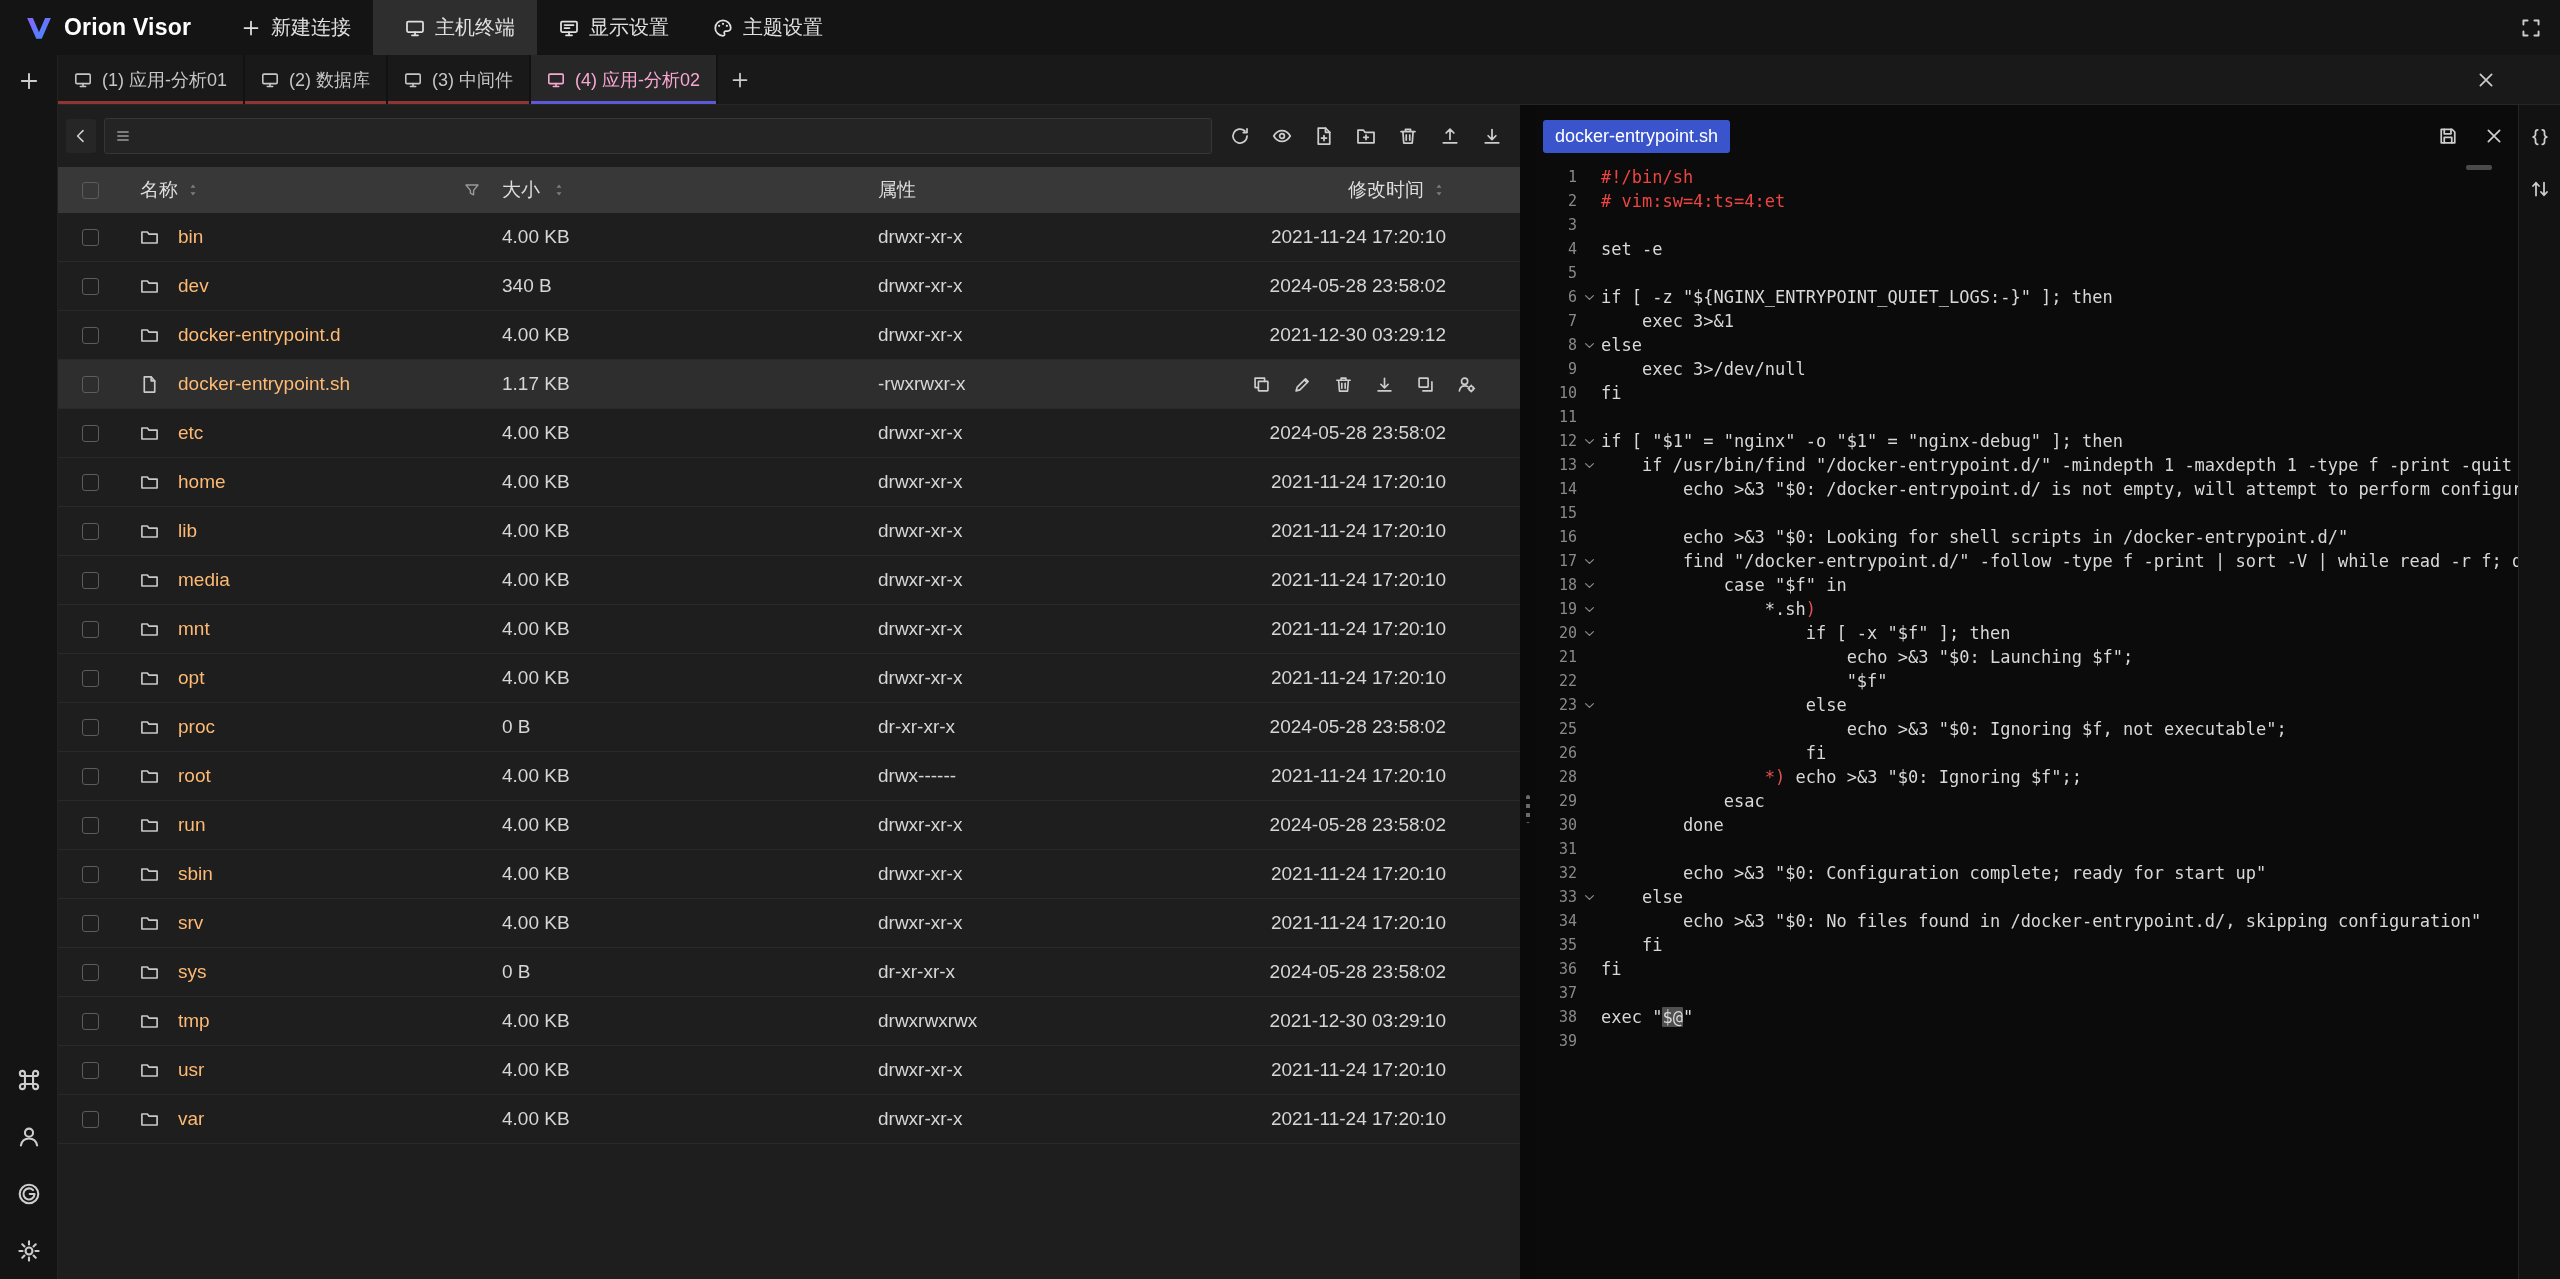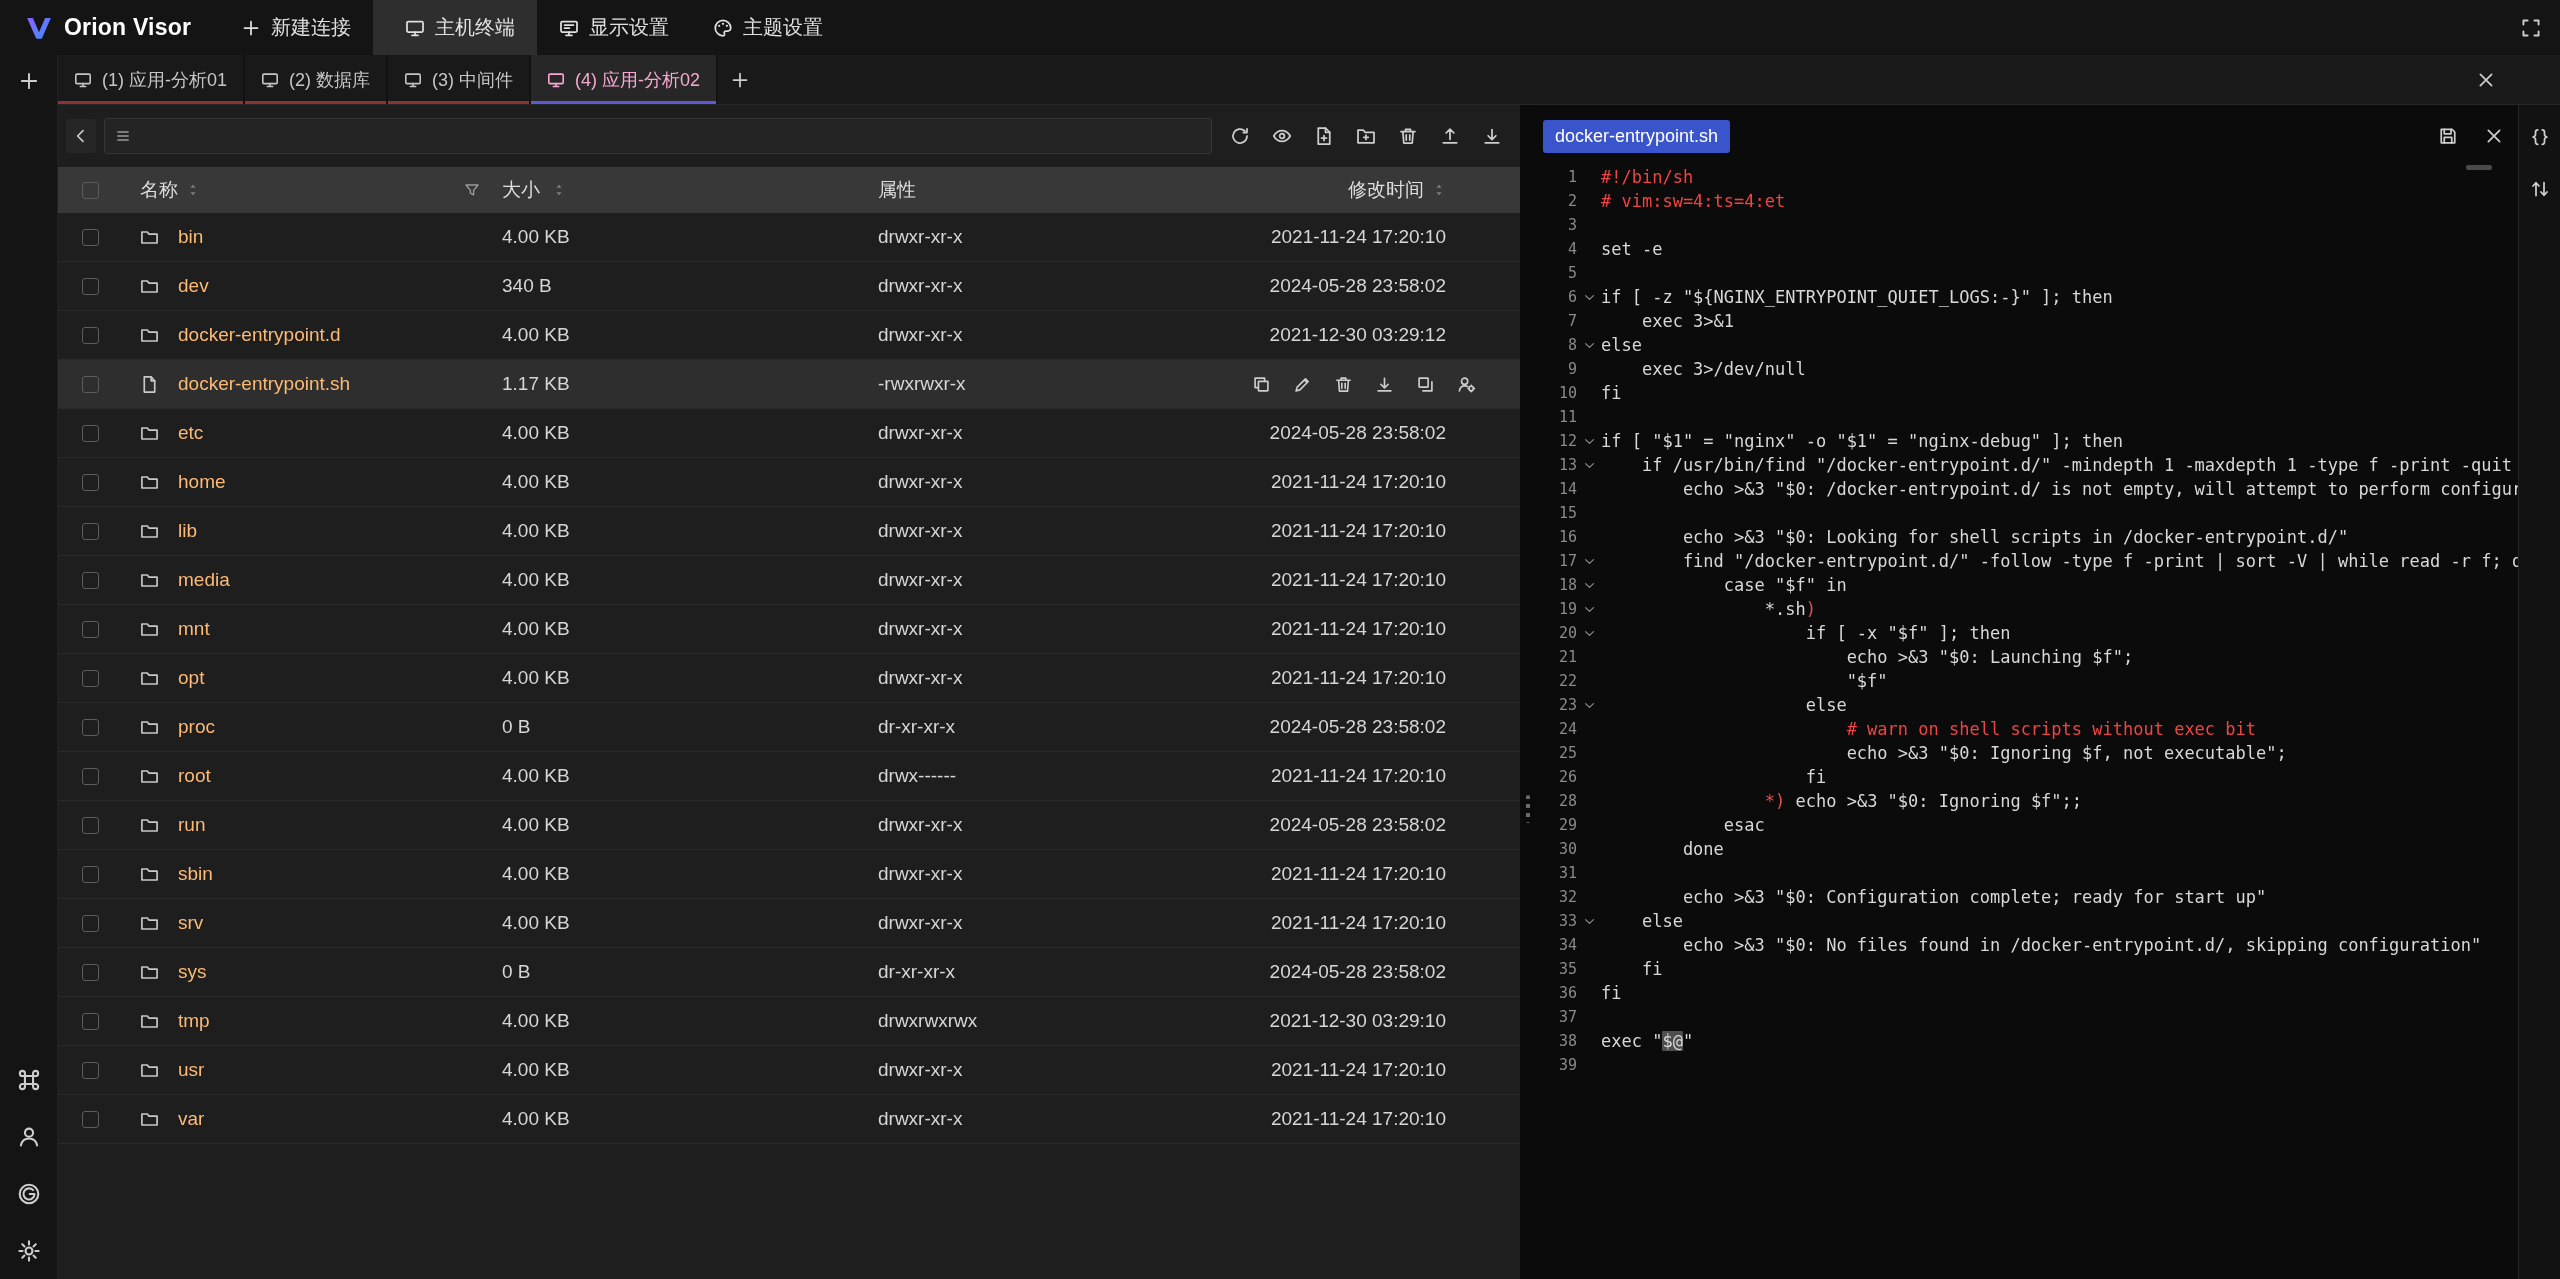--- a/index.html
+++ b/index.html
@@ -884,21 +884,20 @@
                       <path d="M3.2 5.6L8 10.4l4.8-4.8"></path>
                     </svg></span></span><span class="ct">                *.sh<span class="tok-red">)</span></span></div>
               <div class="cline"><span class="ln">20</span><span class="fold"><span class="i"><svg viewBox="0 0 16 16" fill="none" stroke="currentColor" stroke-width="1.4" stroke-linecap="round" stroke-linejoin="round">
                       <path d="M3.2 5.6L8 10.4l4.8-4.8"></path>
                     </svg></span></span><span class="ct">                    if [ -x "$f" ]; then</span></div>
               <div class="cline"><span class="ln">21</span><span class="fold"></span><span class="ct">                        echo &gt;&amp;3 "$0: Launching $f";</span></div>
               <div class="cline"><span class="ln">22</span><span class="fold"></span><span class="ct">                        "$f"</span></div>
               <div class="cline"><span class="ln">23</span><span class="fold"><span class="i"><svg viewBox="0 0 16 16" fill="none" stroke="currentColor" stroke-width="1.4" stroke-linecap="round" stroke-linejoin="round">
                       <path d="M3.2 5.6L8 10.4l4.8-4.8"></path>
                     </svg></span></span><span class="ct">                    else</span></div>
-              <div class="cline"><span class="ln">24</span><span class="fold"></span><span class="ct comment">                        # warn on shell scripts without exec bit</span></div>
               <div class="cline"><span class="ln">25</span><span class="fold"></span><span class="ct">                        echo &gt;&amp;3 "$0: Ignoring $f, not executable";</span></div>
               <div class="cline"><span class="ln">26</span><span class="fold"></span><span class="ct">                    fi</span></div>
               <div class="cline"><span class="ln">28</span><span class="fold"></span><span class="ct">                <span class="tok-red">*)</span> echo &gt;&amp;3 "$0: Ignoring $f";;</span></div>
               <div class="cline"><span class="ln">29</span><span class="fold"></span><span class="ct">            esac</span></div>
               <div class="cline"><span class="ln">30</span><span class="fold"></span><span class="ct">        done</span></div>
               <div class="cline"><span class="ln">31</span><span class="fold"></span><span class="ct"></span></div>
               <div class="cline"><span class="ln">32</span><span class="fold"></span><span class="ct">        echo &gt;&amp;3 "$0: Configuration complete; ready for start up"</span></div>
               <div class="cline"><span class="ln">33</span><span class="fold"><span class="i"><svg viewBox="0 0 16 16" fill="none" stroke="currentColor" stroke-width="1.4" stroke-linecap="round" stroke-linejoin="round">
                       <path d="M3.2 5.6L8 10.4l4.8-4.8"></path>
                     </svg></span></span><span class="ct">    else</span></div>

